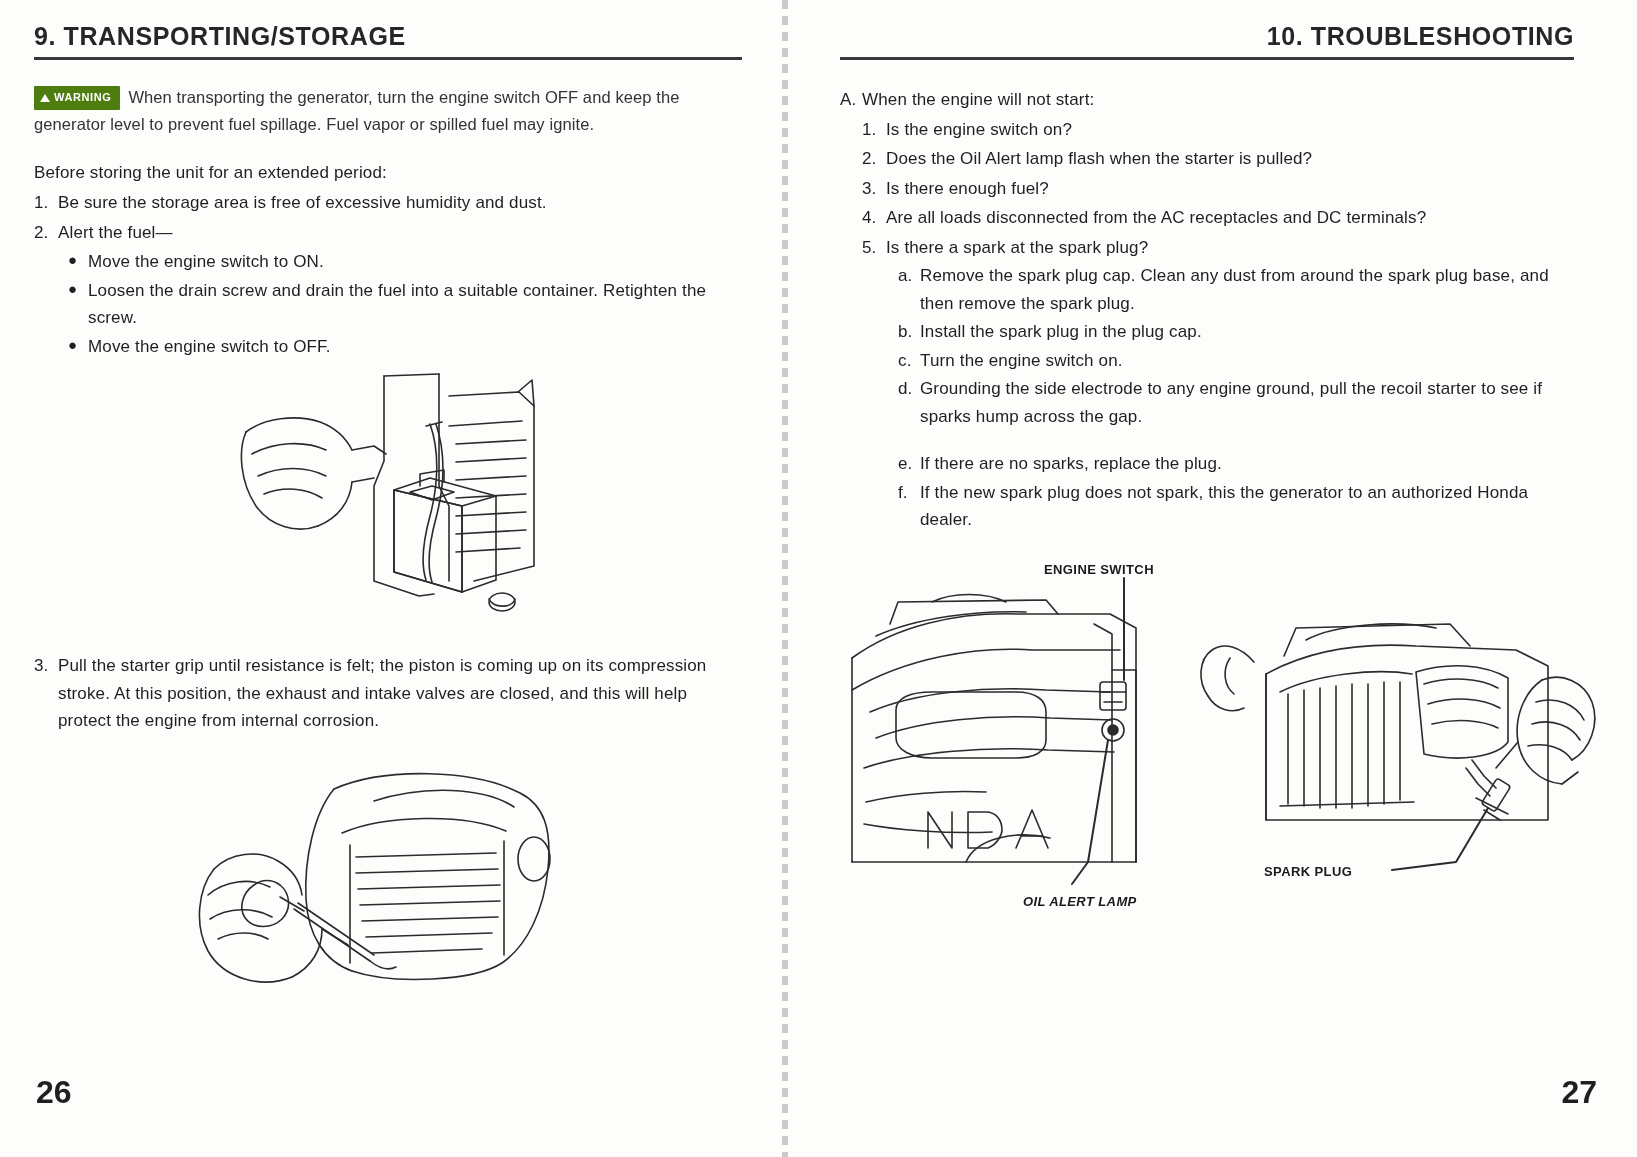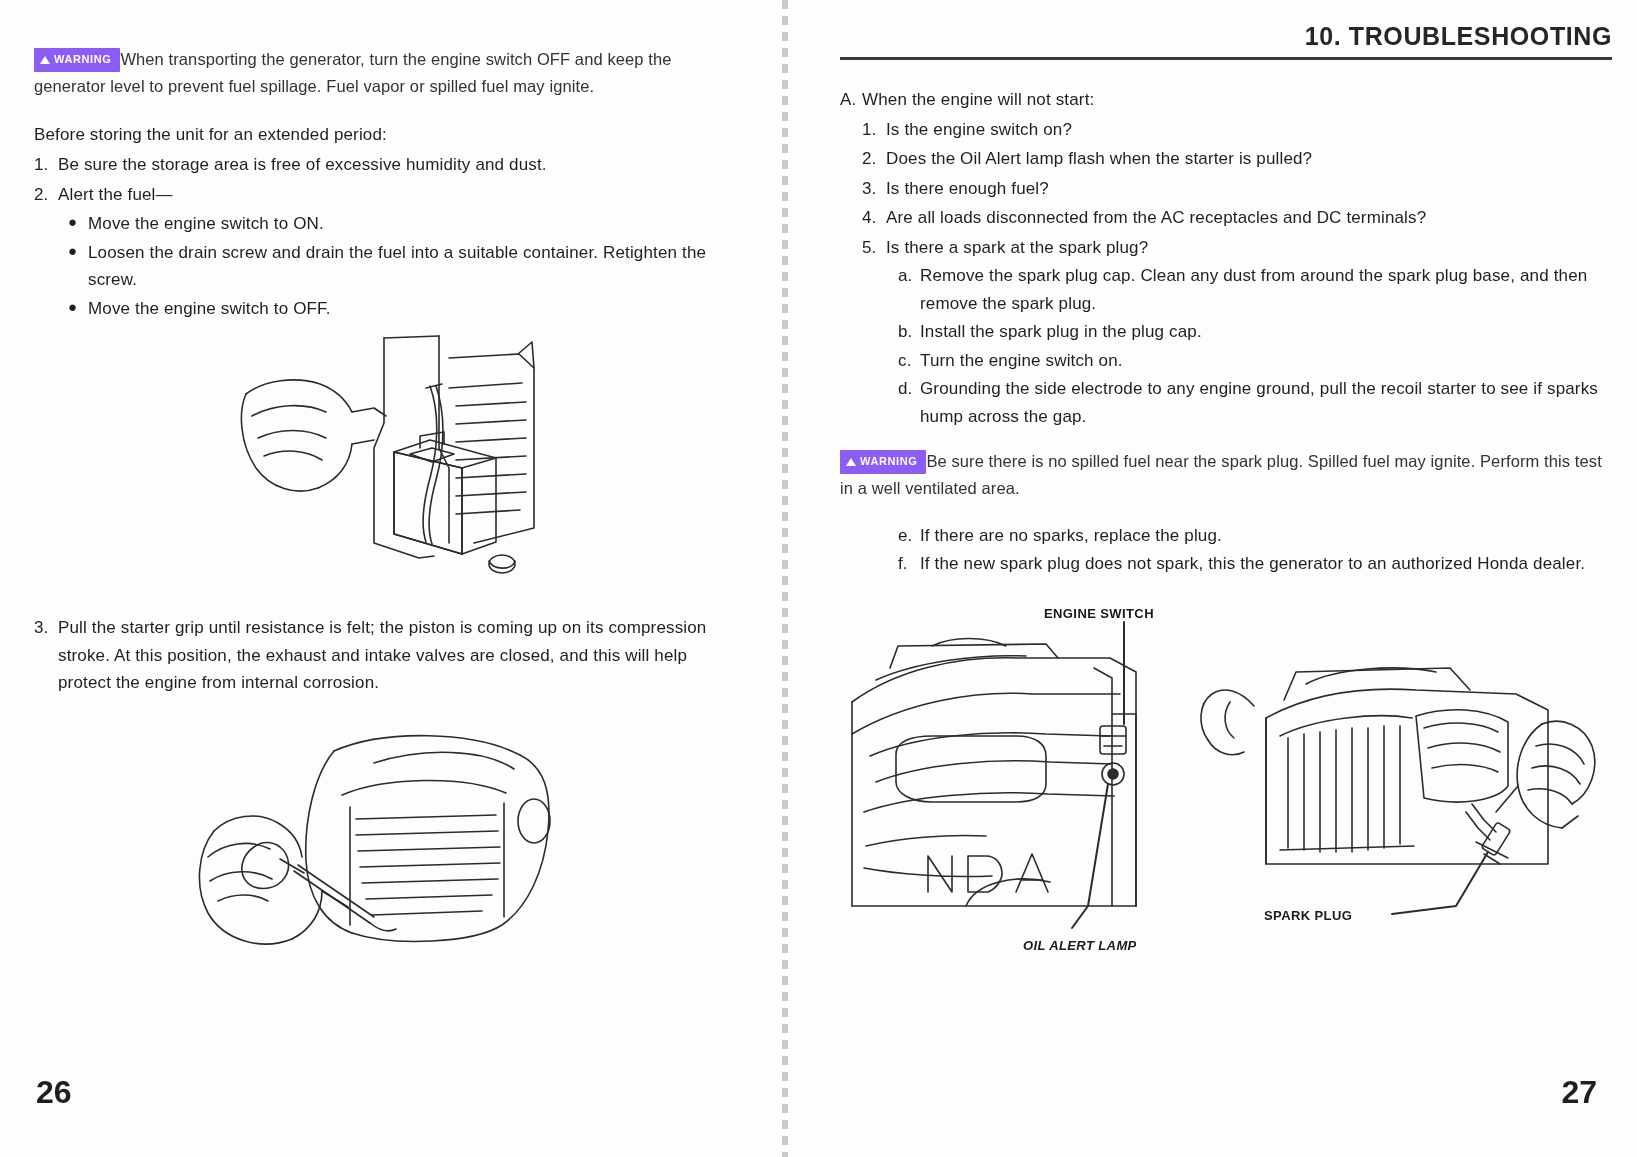--- a/index.html
+++ b/index.html
@@ -27,21 +27,21 @@
     position: relative;
     box-sizing: border-box;
     height: 100%;
   }
   .leaf-left {
     width: 790px;
     padding: 22px 48px 0 34px;
   }
   .leaf-right {
     width: 847px;
-    padding: 22px 25px 0 50px;
+    padding: 22px 63px 0 50px;
   }
   .gutter {
     position: absolute;
     top: 0;
     left: 782px;
     width: 6px;
     height: 100%;
     background: repeating-linear-gradient(to bottom,
         #b9b9b9 0px, #b9b9b9 9px,
         rgba(255,255,255,0) 9px, rgba(255,255,255,0) 16px);
@@ -63,28 +63,28 @@
   
   .warning-block {
     margin-top: 24px;
     font-size: 16.5px;
     line-height: 1.62;
     color: #333;
     letter-spacing: .1px;
   }
   .warning-badge {
     display: inline-block;
-    background: #8b5cf6;
+    background: #4d7c0f;
     color: #fff;
     font-size: 11px;
     font-weight: bold;
     letter-spacing: .6px;
     padding: 3px 9px 3px 6px;
     vertical-align: 2px;
-    margin-right: 0;
+    margin-right: 8px;
     border-radius: 1px;
     white-space: nowrap;
   }
   .warning-badge .tri {
     display: inline-block;
     width: 0; height: 0;
     border-left: 5px solid transparent;
     border-right: 5px solid transparent;
     border-bottom: 8px solid #ffffff;
     margin-right: 4px;
@@ -181,20 +181,21 @@
 <body>
 
 <div class="page">
 
   <div class="gutter"></div>
 
   <div class="spread">
 
     <div class="leaf leaf-left">
 
+      <div class="chapter-head">9. TRANSPORTING/STORAGE</div>
 
       <div class="warning-block">
         <span class="warning-badge"><span class="tri"></span><span>WARNING</span></span><span>When transporting the generator, turn the engine switch OFF and keep the generator level to prevent fuel spillage. Fuel vapor or spilled fuel may ignite.</span>
       </div>
 
       <div class="body-text para">Before storing the unit for an extended period:</div>
 
       <ul class="num-list body-text">
         <li class="num-item">
           <span class="marker">1.</span>
@@ -360,23 +361,20 @@
             <span class="marker">c.</span>
             <span class="txt">Turn the engine switch on.</span>
           </li>
           <li class="sub-item">
             <span class="marker">d.</span>
             <span class="txt">Grounding the side electrode to any engine ground, pull the recoil starter to see if sparks hump across the gap.</span>
           </li>
         </ul>
       </div>
 
-      <div class="warning-block" style="margin-top:18px;">
-        <span class="warning-badge"><span class="tri"></span><span>WARNING</span></span><span>Be sure there is no spilled fuel near the spark plug. Spilled fuel may ignite. Perform this test in a well ventilated area.</span>
-      </div>
 
       <ul class="sub-list body-text" style="margin-top:20px;">
         <li class="sub-item">
           <span class="marker">e.</span>
           <span class="txt">If there are no sparks, replace the plug.</span>
         </li>
         <li class="sub-item">
           <span class="marker">f.</span>
           <span class="txt">If the new spark plug does not spark, this the generator to an authorized Honda dealer.</span>
         </li>

